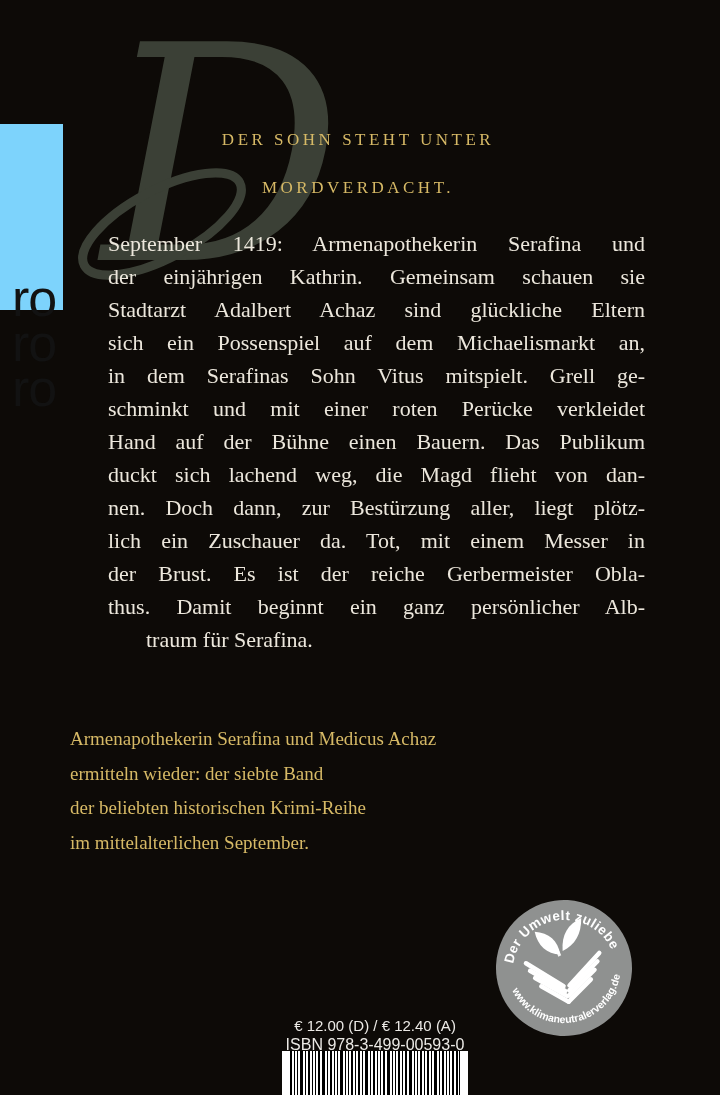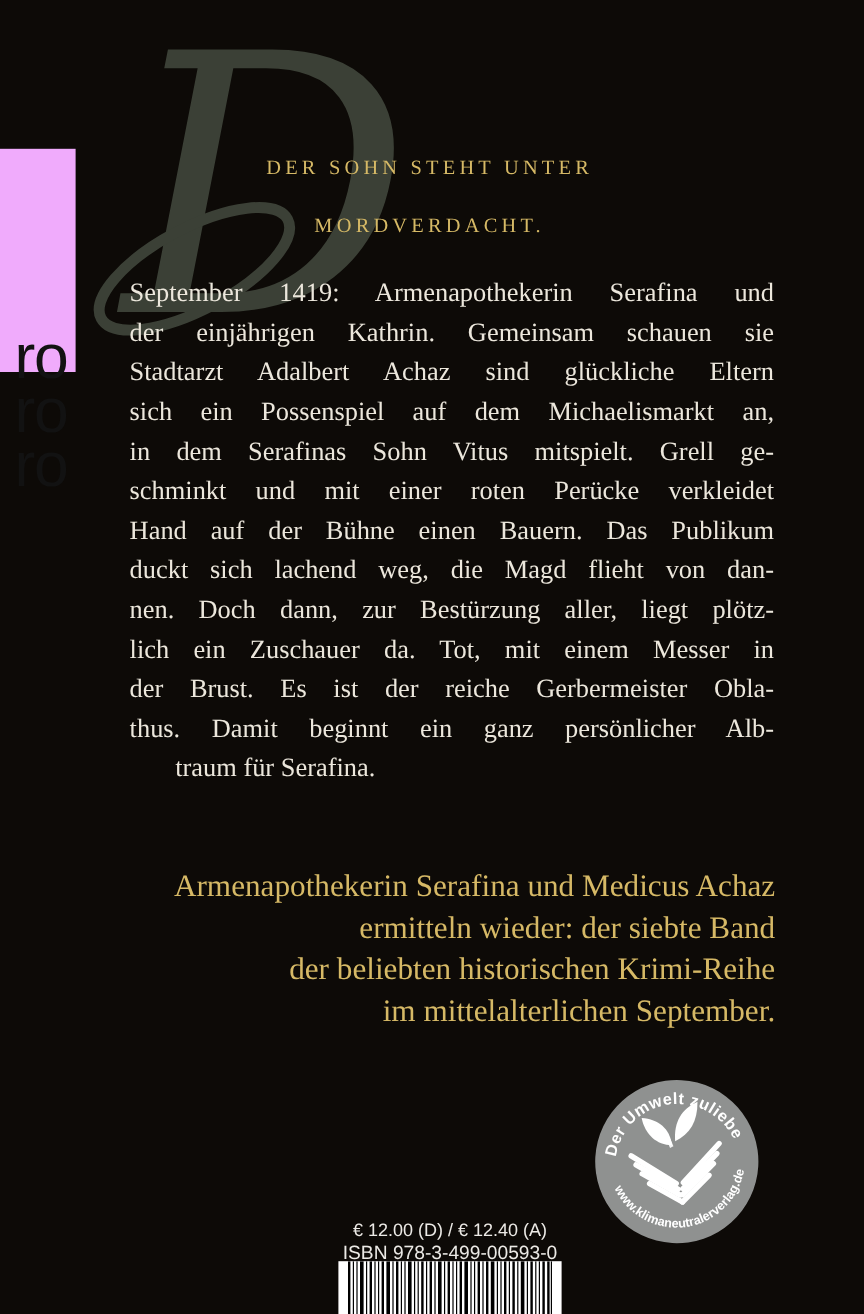--- a/index.html
+++ b/index.html
@@ -17,21 +17,21 @@
     left: 50px; top: 2px;
     width: 310px; height: 320px;
     pointer-events: none;
   }
 
   
   .logo-box {
     position: absolute;
     left: 0; top: 124px;
     width: 63px; height: 186px;
-    background: #f0abfc;
+    background: #7dd3fc;
   }
   .logo-box span {
     position: absolute;
     left: 12px;
     font-family: "Liberation Sans", sans-serif;
     font-size: 52px;
     font-weight: 500;
     letter-spacing: -1px;
     color: #121212;
     line-height: 1;
@@ -73,23 +73,23 @@
   .blurb-line.last {
     text-align-last: left;
     margin-left: 38px;
   }
 
   
   .series-note {
     position: absolute;
     left: 70px; top: 722px;
     width: 576px;
-    text-align: right;
+    text-align: left;
     color: #d6b966;
-    font-size: 26px;
+    font-size: 19px;
     line-height: 34.5px;
   }
 
   
   .eco-badge {
     position: absolute;
     left: 494px; top: 898px;
     width: 140px; height: 140px;
   }
   .eco-badge text {

